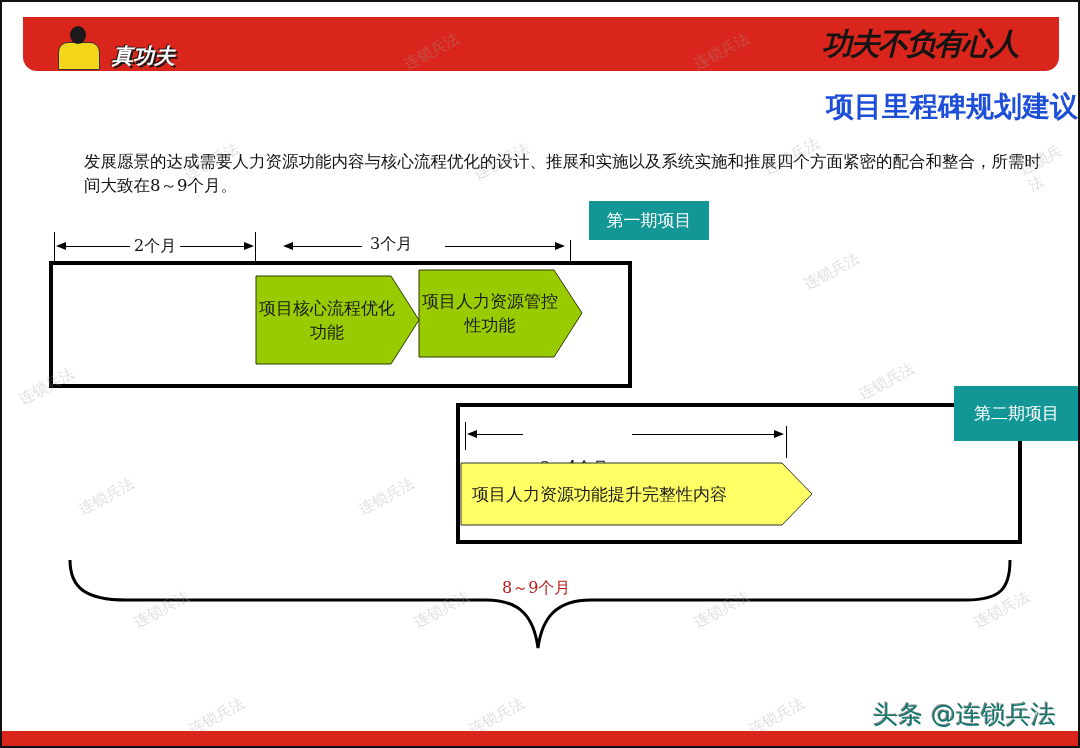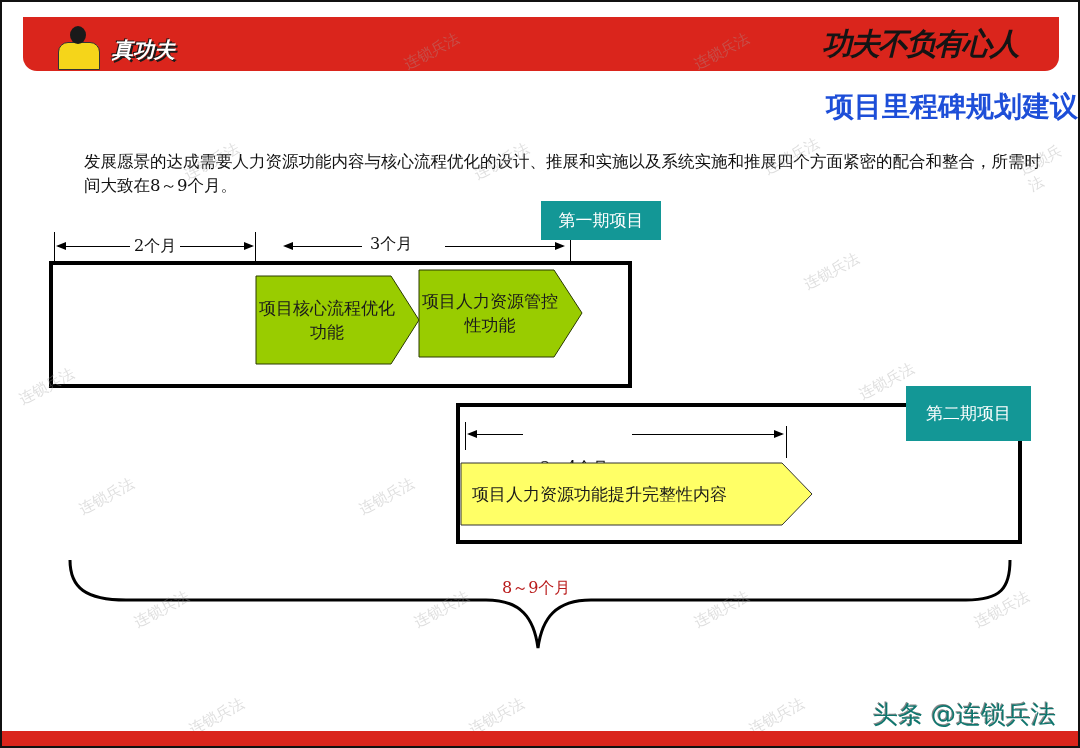--- a/index.html
+++ b/index.html
@@ -14,21 +14,21 @@
     background: #da251c; border-radius: 0 0 14px 14px;
   }
   .logo {
     position: absolute; left: 46px; top: 18px; height: 50px; display: flex; align-items: flex-end;
   }
   .logo-figure { width: 60px; height: 48px; position: relative; }
   .logo-head { position: absolute; left: 22px; top: 4px; width: 16px; height: 18px; border-radius: 50%; background: #1a1a1a; }
   .logo-body { position: absolute; left: 10px; top: 20px; width: 42px; height: 28px; background: #f5d51a; border-radius: 10px 10px 0 0; border: 1px solid #333; }
   .logo-text {
     font-family: "DejaVu Sans", sans-serif; font-weight: bold; font-size: 21px; color: #fff;
-    font-style: italic; margin-left: 4px; margin-bottom: 6px;
+    font-style: italic; margin-left: 4px; 
     text-shadow: 2px 2px 0 #1a1a1a, -1px -1px 0 #1a1a1a;
   }
   .slogan {
     position: absolute; right: 60px; top: 22px; font-family: "DejaVu Sans", sans-serif;
     font-weight: bold; font-size: 30px; font-style: italic; color: #141414; letter-spacing: -2px;
   }
   .title {
     position: absolute; left: 0; right: 0; top: 86px; text-align: right;
     font-family: "DejaVu Sans", sans-serif; font-weight: bold; font-size: 28px; color: #1d4ed8;
   }
@@ -36,21 +36,21 @@
     position: absolute; left: 82px; top: 148px; width: 960px; font-size: 16.5px; line-height: 24px; color: #111;
   }
   .phase1-box {
     position: absolute; left: 47px; top: 259px; width: 583px; height: 127px; border: 4px solid #000;
   }
   .phase2-box {
     position: absolute; left: 454px; top: 401px; width: 566px; height: 141px; border: 4px solid #000;
   }
   .phase-tag {
     position: absolute; background: #139796; color: #fff; font-size: 17px;
-    display: flex; align-items: center; justify-content: center;
+    display: flex; align-items: center; justify-content: center; margin-left: 48px;
   }
   .tick { position: absolute; width: 1px; background: #000; }
   .span-label { position: absolute; font-size: 16px; color: #111; background: #fff; padding: 0 4px; }
   .arrow-line { position: absolute; height: 1px; background: #000; }
   .ah-left, .ah-right { position: absolute; width: 0; height: 0; border-top: 4px solid transparent; border-bottom: 4px solid transparent; }
   .ah-left { border-right: 10px solid #000; }
   .ah-right { border-left: 10px solid #000; }
   .chevron { position: absolute; }
   .chevron svg { position: absolute; left: 0; top: 0; }
   .chevron-text {

